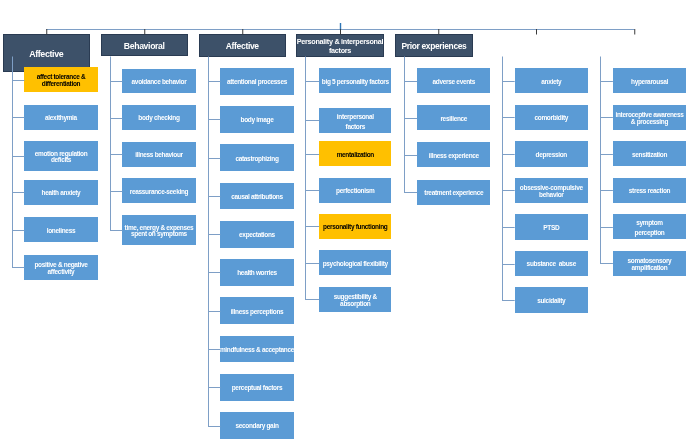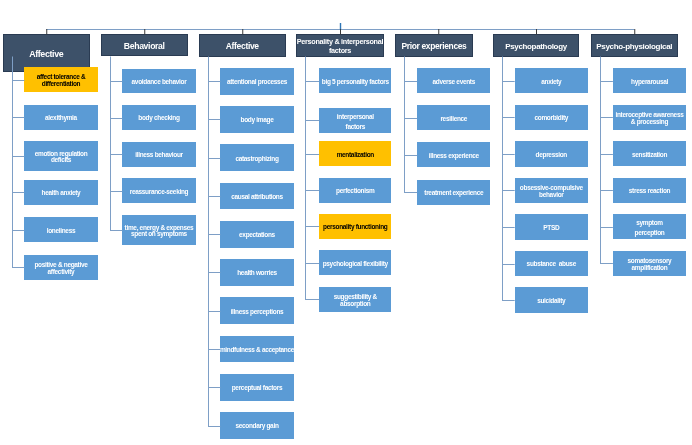--- a/index.html
+++ b/index.html
@@ -58,30 +58,28 @@
 <div class="box leaf blue" style="left:319.2px;top:177.5px;width:72.2px;height:25.2px;"><span>perfectionism</span></div>
 <div class="box leaf yellow" style="left:319.2px;top:213.9px;width:72.2px;height:25.2px;"><span>personality functioning</span></div>
 <div class="box leaf blue" style="left:319.2px;top:250.3px;width:72.2px;height:25.2px;"><span>psychological flexibility</span></div>
 <div class="box leaf blue" style="left:319.2px;top:286.7px;width:72.2px;height:25.2px;"><span>suggestibility &amp;
 absorption</span></div>
 <div class="box hdr-box" style="left:395px;top:34px;width:78px;height:22.5px;font-size:8.41px;"><span>Prior experiences</span></div>
 <div class="box leaf blue" style="left:417.2px;top:68.1px;width:73.2px;height:25.0px;"><span>adverse events</span></div>
 <div class="box leaf blue" style="left:417.2px;top:105.29px;width:73.2px;height:25.0px;"><span>resilience</span></div>
 <div class="box leaf blue" style="left:417.2px;top:142.48px;width:73.2px;height:25.0px;"><span>illness experience</span></div>
 <div class="box leaf blue" style="left:417.2px;top:179.67px;width:73.2px;height:25.0px;"><span>treatment experience</span></div>
-<div class="box hdr-box" style="left:493px;top:34px;width:86.0px;height:22.5px;font-size:7.98px;"><span>Psychopathology</span></div>
 <div class="box leaf blue" style="left:514.7px;top:68.3px;width:73.2px;height:25.2px;"><span>anxiety</span></div>
 <div class="box leaf blue" style="left:514.7px;top:104.82px;width:73.2px;height:25.2px;"><span>comorbidity</span></div>
 <div class="box leaf blue" style="left:514.7px;top:141.34px;width:73.2px;height:25.2px;"><span>depression</span></div>
 <div class="box leaf blue" style="left:514.7px;top:177.86px;width:73.2px;height:25.2px;"><span>obsessive-compulsive
 behavior</span></div>
 <div class="box leaf blue" style="left:514.7px;top:214.38px;width:73.2px;height:25.2px;"><span>PTSD</span></div>
 <div class="box leaf blue" style="left:514.7px;top:250.9px;width:73.2px;height:25.2px;"><span>substance  abuse</span></div>
 <div class="box leaf blue" style="left:514.7px;top:287.42px;width:73.2px;height:25.2px;"><span>suicidality</span></div>
-<div class="box hdr-box" style="left:591px;top:34px;width:86.5px;height:22.5px;font-size:8.03px;"><span>Psycho-physiological</span></div>
 <div class="box leaf blue" style="left:612.9px;top:68.3px;width:73.2px;height:25.0px;"><span>hyperarousal</span></div>
 <div class="box leaf blue" style="left:612.9px;top:104.8px;width:73.2px;height:25.0px;"><span>interoceptive awareness
 &amp; processing</span></div>
 <div class="box leaf blue" style="left:612.9px;top:141.3px;width:73.2px;height:25.0px;"><span>sensitization</span></div>
 <div class="box leaf blue" style="left:612.9px;top:177.8px;width:73.2px;height:25.0px;"><span>stress reaction</span></div>
 <div class="box leaf blue wide-lh" style="left:612.9px;top:214.3px;width:73.2px;height:25.0px;"><span>symptom
 perception</span></div>
 <div class="box leaf blue" style="left:612.9px;top:250.8px;width:73.2px;height:25.0px;"><span>somatosensory
 amplification</span></div>
 <svg class="lines">

